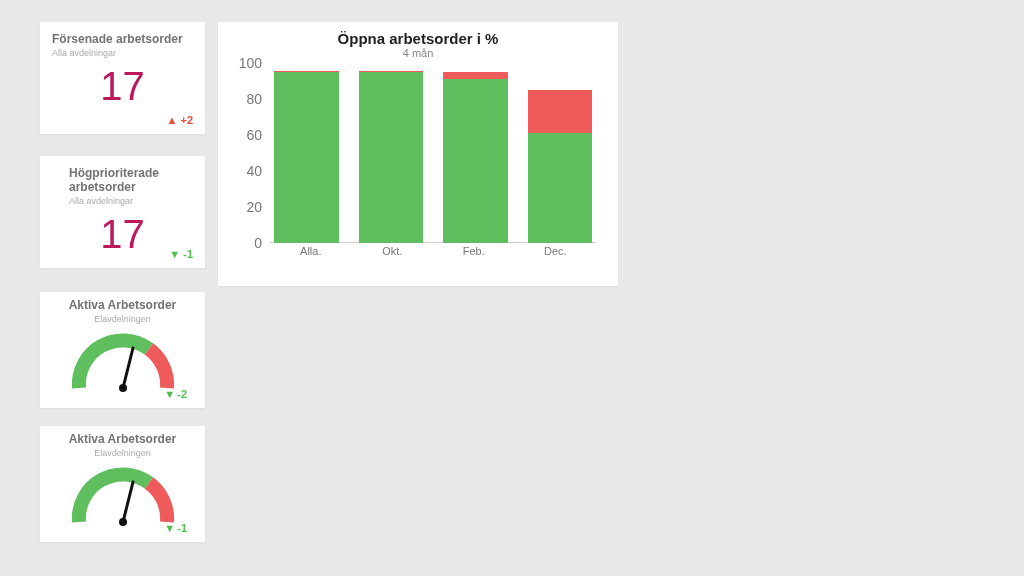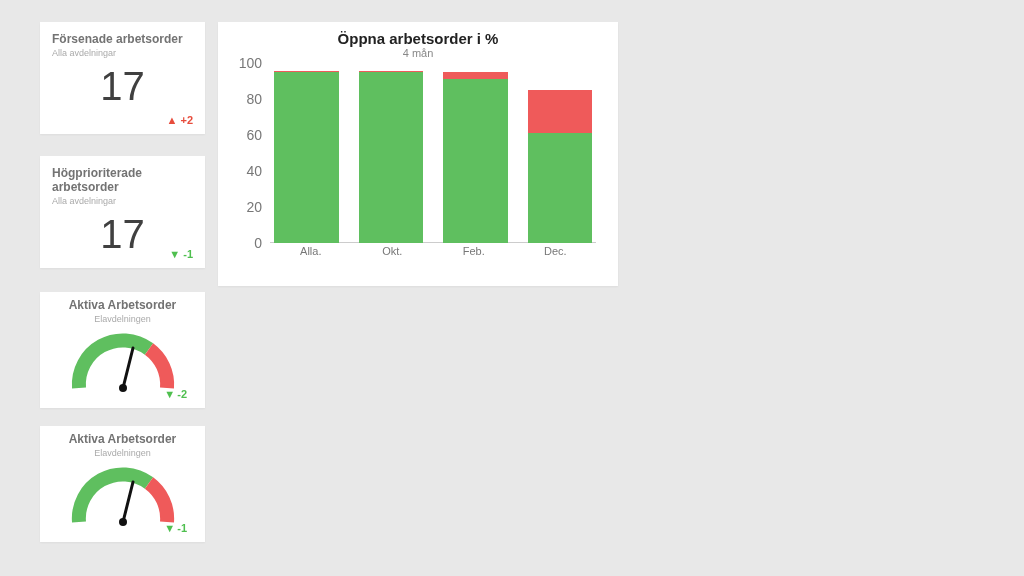--- a/index.html
+++ b/index.html
@@ -11,28 +11,28 @@
       position: relative;
       overflow: hidden;
     }
     .card {
       background: #fff;
       position: absolute;
       box-shadow: 0 1px 2px rgba(0,0,0,0.05);
     }
     
     .kpi1 { left: 40px; top: 22px; width: 165px; height: 112px; padding: 10px 12px; }
-    .kpi2 { left: 40px; top: 156px; width: 165px; height: 112px; padding: 10px 12px; }
+    .kpi2 { left: 40px; top: 156px; width: 165px; height: 112px; padding: 10px 29px; }
     .kpi3 { left: 40px; top: 292px; width: 165px; height: 116px; padding: 6px 8px 8px 8px; text-align: center; }
     .kpi4 { left: 40px; top: 426px; width: 165px; height: 116px; padding: 6px 8px 8px 8px; text-align: center; }
     .chart-card { left: 218px; top: 22px; width: 400px; height: 264px; padding: 8px 10px 10px 10px; text-align:center; }
 
     .kpi-title { font-size: 12px; font-weight: 700; color: #737373; margin-bottom: 2px; }
     .kpi-sub   { font-size: 9px; color: #aaa; margin-bottom: 8px; }
-    .kpi-value { font-size: 40px; font-weight: 400; color: #404040; text-align: center; line-height: 1; }
+    .kpi-value { font-size: 40px; font-weight: 400; color: #be185d; text-align: center; line-height: 1; }
     .kpi-delta { position: absolute; right: 12px; bottom: 8px; font-size: 11px; font-weight: 700; display:flex; align-items:center; gap:3px;}
     .delta-up   { color: #e74c3c; }
     .delta-down { color: #4fbf4f; }
     .arrow { font-size: 11px; line-height:1; }
 
     .kpi3 .kpi-title, .kpi4 .kpi-title { font-size: 12px; text-align:center;}
     .kpi3 .kpi-sub,   .kpi4 .kpi-sub   { text-align:center; }
     .gauge-wrap { position: relative; height: 60px; margin-top: 2px; }
     .gauge-wrap svg { display:block; margin: 0 auto; }
     .gauge-val { position:absolute; left:0; right:0; bottom:-10px; font-size: 26px; font-weight:700; color:#111; text-align:center; }

